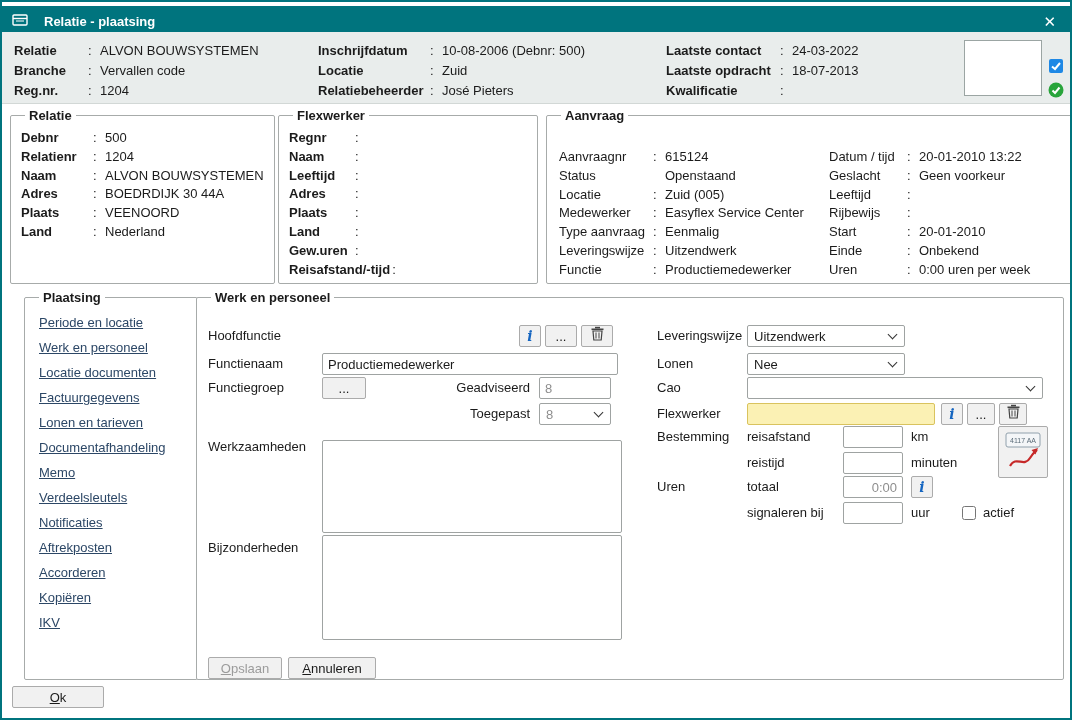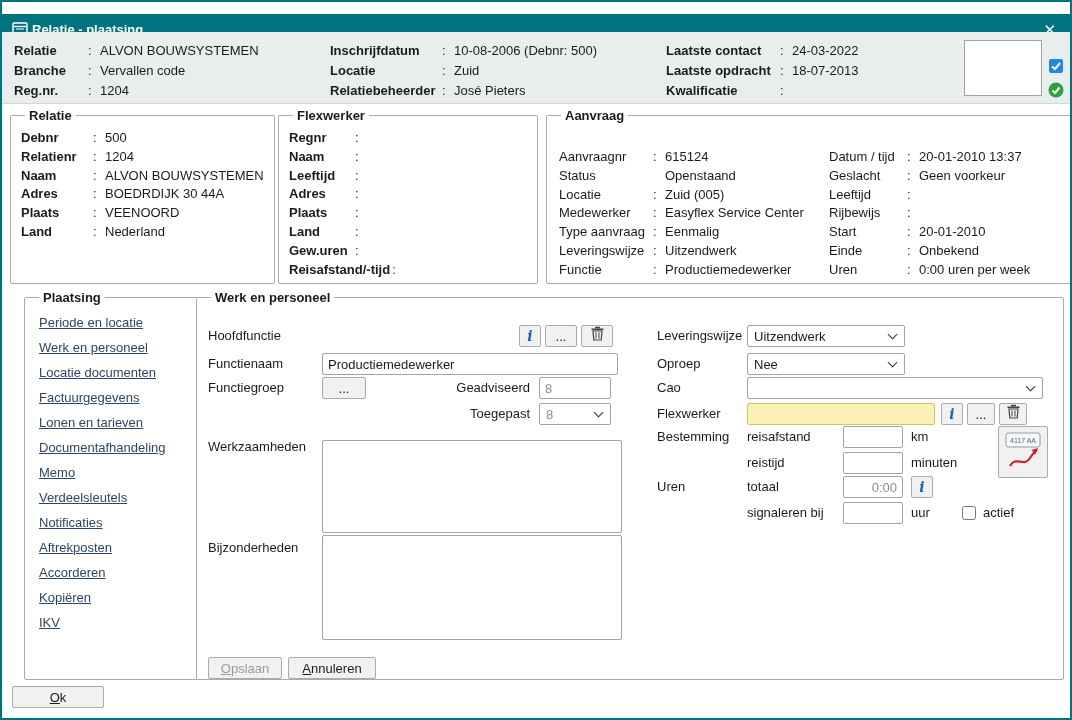--- a/index.html
+++ b/index.html
@@ -6,33 +6,33 @@
   html,body { width:1072px; height:720px; }
   body {
     font-family: "Liberation Sans", sans-serif;
     font-size: 13px;
     color: #1b1b1b;
     background: #fff;
   }
   .window { position:relative; width:1072px; height:720px; border:2px solid #00747E; background:#fff; overflow:hidden; }
 
   
-  .titlebar { position:absolute; left:0; top:12px; right:0; height:30px; background:#00747E; color:#fff;
-              display:flex; align-items:center; gap:4px; padding:0 10px; }
+  .titlebar { position:absolute; left:0; top:4px; right:0; height:30px; background:#00747E; color:#fff;
+              display:flex; align-items:center; gap:16px; padding:0 10px; }
   .titlebar .title { font-weight:bold; flex:1; }
   .titlebar .close { cursor:pointer; font-size:15px; line-height:1; padding:2px 4px; }
 
   
   .header { position:absolute; left:0; top:30px; right:0; height:72px; background:#E9EDEC; border-bottom:1px solid #D2D8D6; }
   .hcol { position:absolute; top:9px; }
   .row { display:flex; white-space:nowrap; line-height:20px; }
   .lbl { font-weight:bold; flex:none; }
   .sep { flex:none; width:14px; padding-left:2px; }
   .hcol-1 { left:12px; }  .hcol-1 .lbl { width:72px; }
-  .hcol-2 { left:316px; } .hcol-2 .lbl { width:110px;margin-left:12px; }
+  .hcol-2 { left:316px; } .hcol-2 .lbl { width:110px; }
   .hcol-3 { left:664px; } .hcol-3 .lbl { width:112px; }
   .photo { position:absolute; left:962px; top:8px; width:78px; height:56px; background:#fff; border:1px solid #9BA5A3; }
   .icon-col { position:absolute; left:1046px; top:26px; display:flex; flex-direction:column; gap:8px; }
   .icon-col span { display:block; width:16px; height:16px; }
 
   
   fieldset { position:absolute; border:1px solid #A7ABAA; border-radius:2px; background:#fff; padding:0 10px; overflow:hidden; }
   legend { font-weight:bold; padding:0 4px; margin-left:4px; }
   .fs-relatie    { left:8px;   top:106px; width:260px; height:176px; }
   .fs-flexwerker { left:276px; top:106px; width:260px; height:176px; }
@@ -287,21 +287,21 @@
       <div class="row">
           <span class="lbl">Werktijden</span>
           <span class="sep">:</span>
           <span class="val"></span>
         </div>
     </div>
     <div class="aanv-col aanv-right">
       <div class="row">
           <span class="lbl">Datum / tijd</span>
           <span class="sep">:</span>
-          <span class="val">20-01-2010 13:37</span>
+          <span class="val">20-01-2010 13:22</span>
         </div>
       <div class="row">
           <span class="lbl">Geslacht</span>
           <span class="sep">:</span>
           <span class="val">Geen voorkeur</span>
         </div>
       <div class="row">
           <span class="lbl">Leeftijd</span>
           <span class="sep">:</span>
           <span class="val"></span>
@@ -384,21 +384,21 @@
 
     <button class="btn ak disabled" style="left:11px; top:352px; width:74px;">Opslaan</button>
     <button class="btn ak" style="left:91px; top:352px; width:88px;">Annuleren</button>
 
     <span class="flabel" style="left:460px; top:20px;">Leveringswijze</span>
     <div class="sel" style="left:550px; top:20px; width:158px;">
         <span class="selval">Uitzendwerk</span>
         <span class="chev"></span>
       </div>
 
-    <span class="flabel" style="left:460px; top:48px;">Oproep</span>
+    <span class="flabel" style="left:460px; top:48px;">Lonen</span>
     <div class="sel" style="left:550px; top:48px; width:158px;">
         <span class="selval">Nee</span>
         <span class="chev"></span>
       </div>
 
     <span class="flabel" style="left:460px; top:72px;">Cao</span>
     <div class="sel" style="left:550px; top:72px; width:296px;">
         <span class="selval"></span>
         <span class="chev"></span>
       </div>

